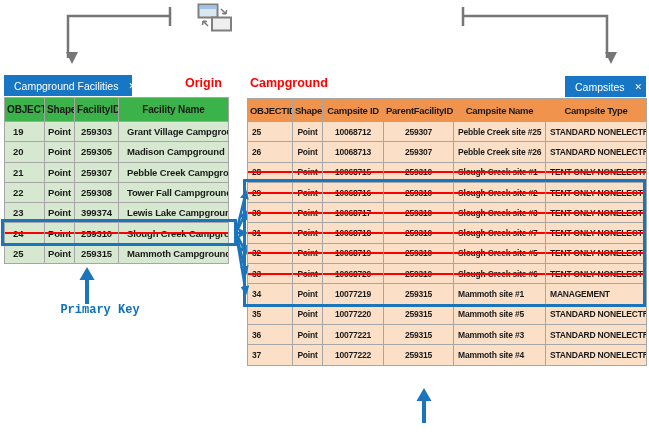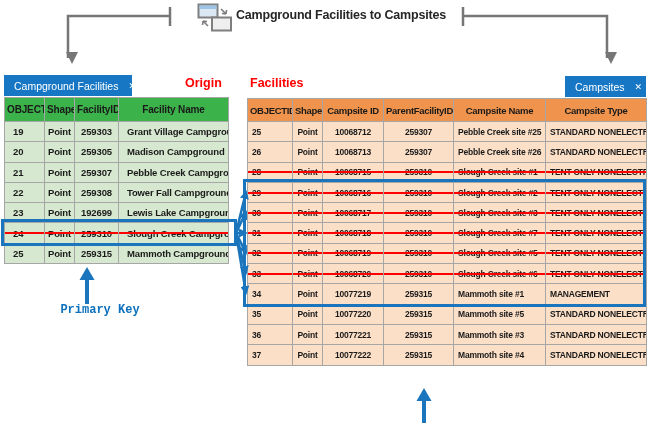--- a/index.html
+++ b/index.html
@@ -80,24 +80,23 @@
   </svg>
 
   <svg class="abs" style="left:197px;top:3px;" width="36" height="29">
     <rect x="1.5" y="1.5" width="19" height="13" fill="#dbe7f3" stroke="#7f7f7f" stroke-width="2"></rect>
     <rect x="2.5" y="2.5" width="17" height="3.5" fill="#9dc3e6"></rect>
     <rect x="15" y="14.5" width="19" height="13" fill="#efefef" stroke="#7f7f7f" stroke-width="2"></rect>
     <path d="M24,6 l5,5 M29,11 l-4,-0.5 M29,11 l0.5,-4" stroke="#7f7f7f" stroke-width="1.6" fill="none"></path>
     <path d="M11,23 l-5,-5 M6,18 l4,0.5 M6,18 l-0.5,4" stroke="#7f7f7f" stroke-width="1.6" fill="none"></path>
   </svg>
 
-  <div class="abs rel-title">Campground Facilities to Campsites</div>
 
   <div id="origin-label" class="abs red-label">Origin</div>
-  <div id="destination-label" class="abs red-label">Facilities</div>
+  <div id="destination-label" class="abs red-label">Campground</div>
 
   <div id="origin-tab" class="abs tab">
     <span class="grid-glyph"></span>
     <span class="tab-label">Campground Facilities</span>
     <span class="close">✕</span>
   </div>
   <table id="origin-table" class="tbl">
       <colgroup>
         <col style="width: 40px;">
         <col style="width: 30px;">
@@ -133,21 +132,21 @@
         </tr>
         <tr>
           <td>22</td>
           <td>Point</td>
           <td>259308</td>
           <td>Tower Fall Campground</td>
         </tr>
         <tr>
           <td>23</td>
           <td>Point</td>
-          <td>192699</td>
+          <td>399374</td>
           <td>Lewis Lake Campground</td>
         </tr>
         <tr class="struck">
           <td>24</td>
           <td>Point</td>
           <td>259310</td>
           <td>Slough Creek Campground</td>
         </tr>
         <tr>
           <td>25</td>

